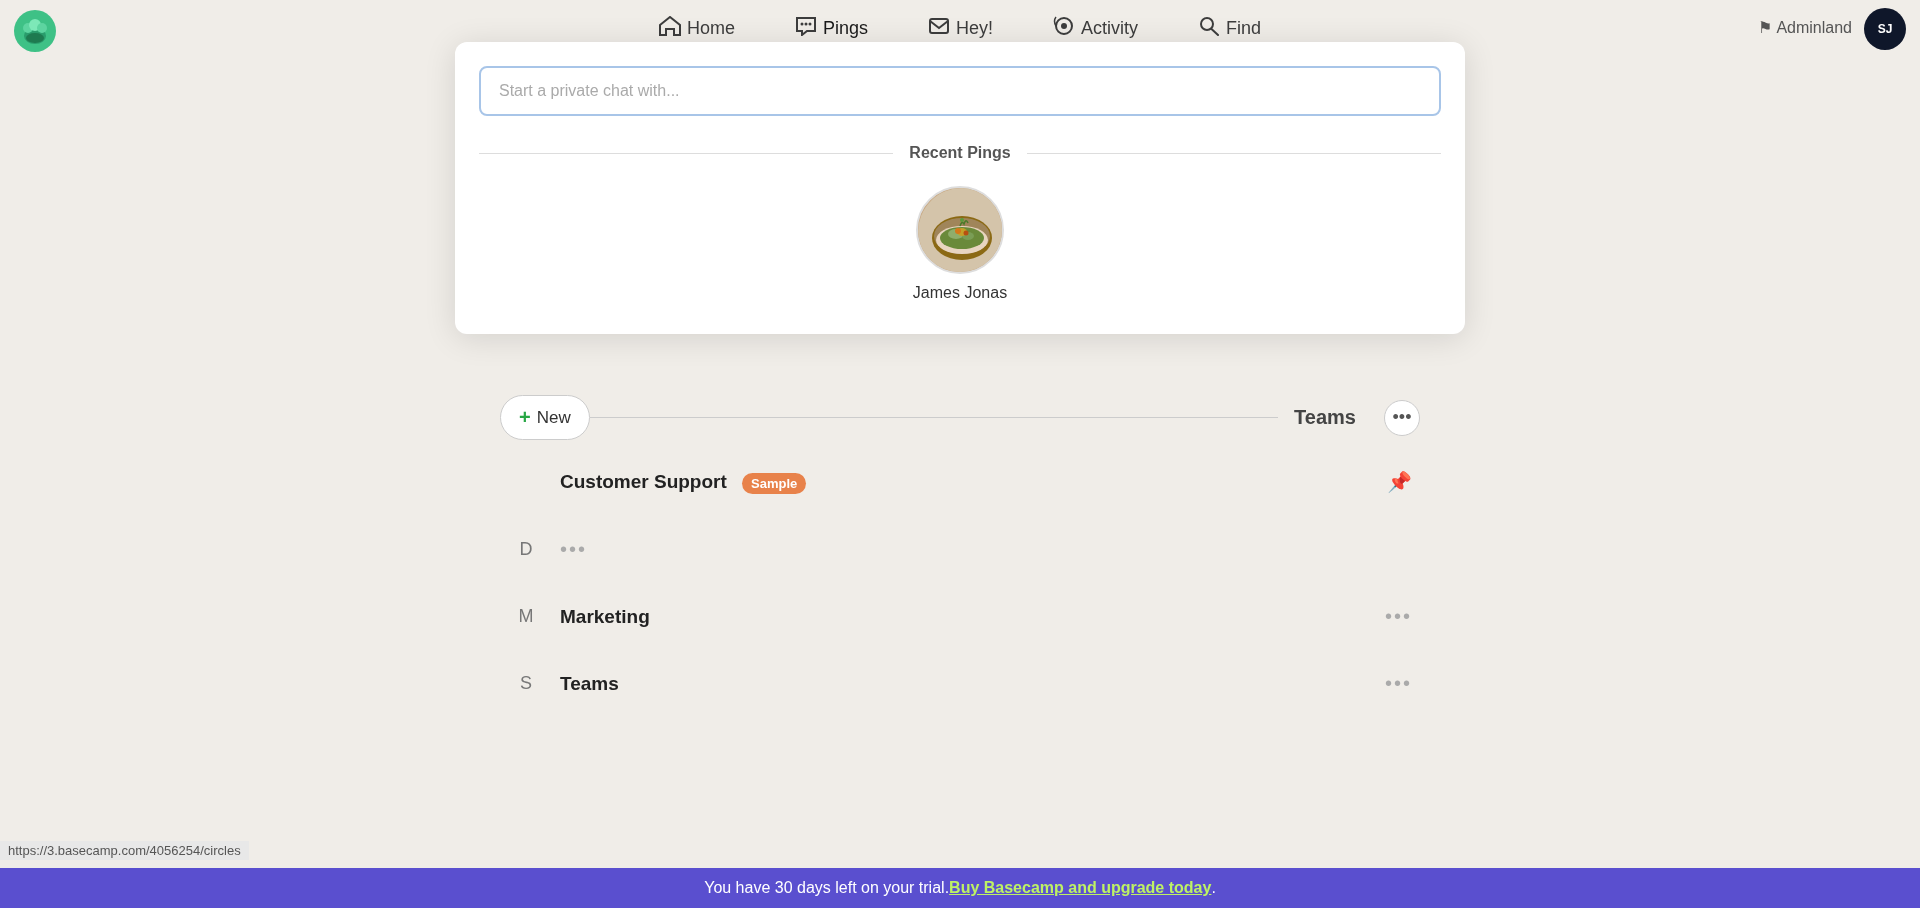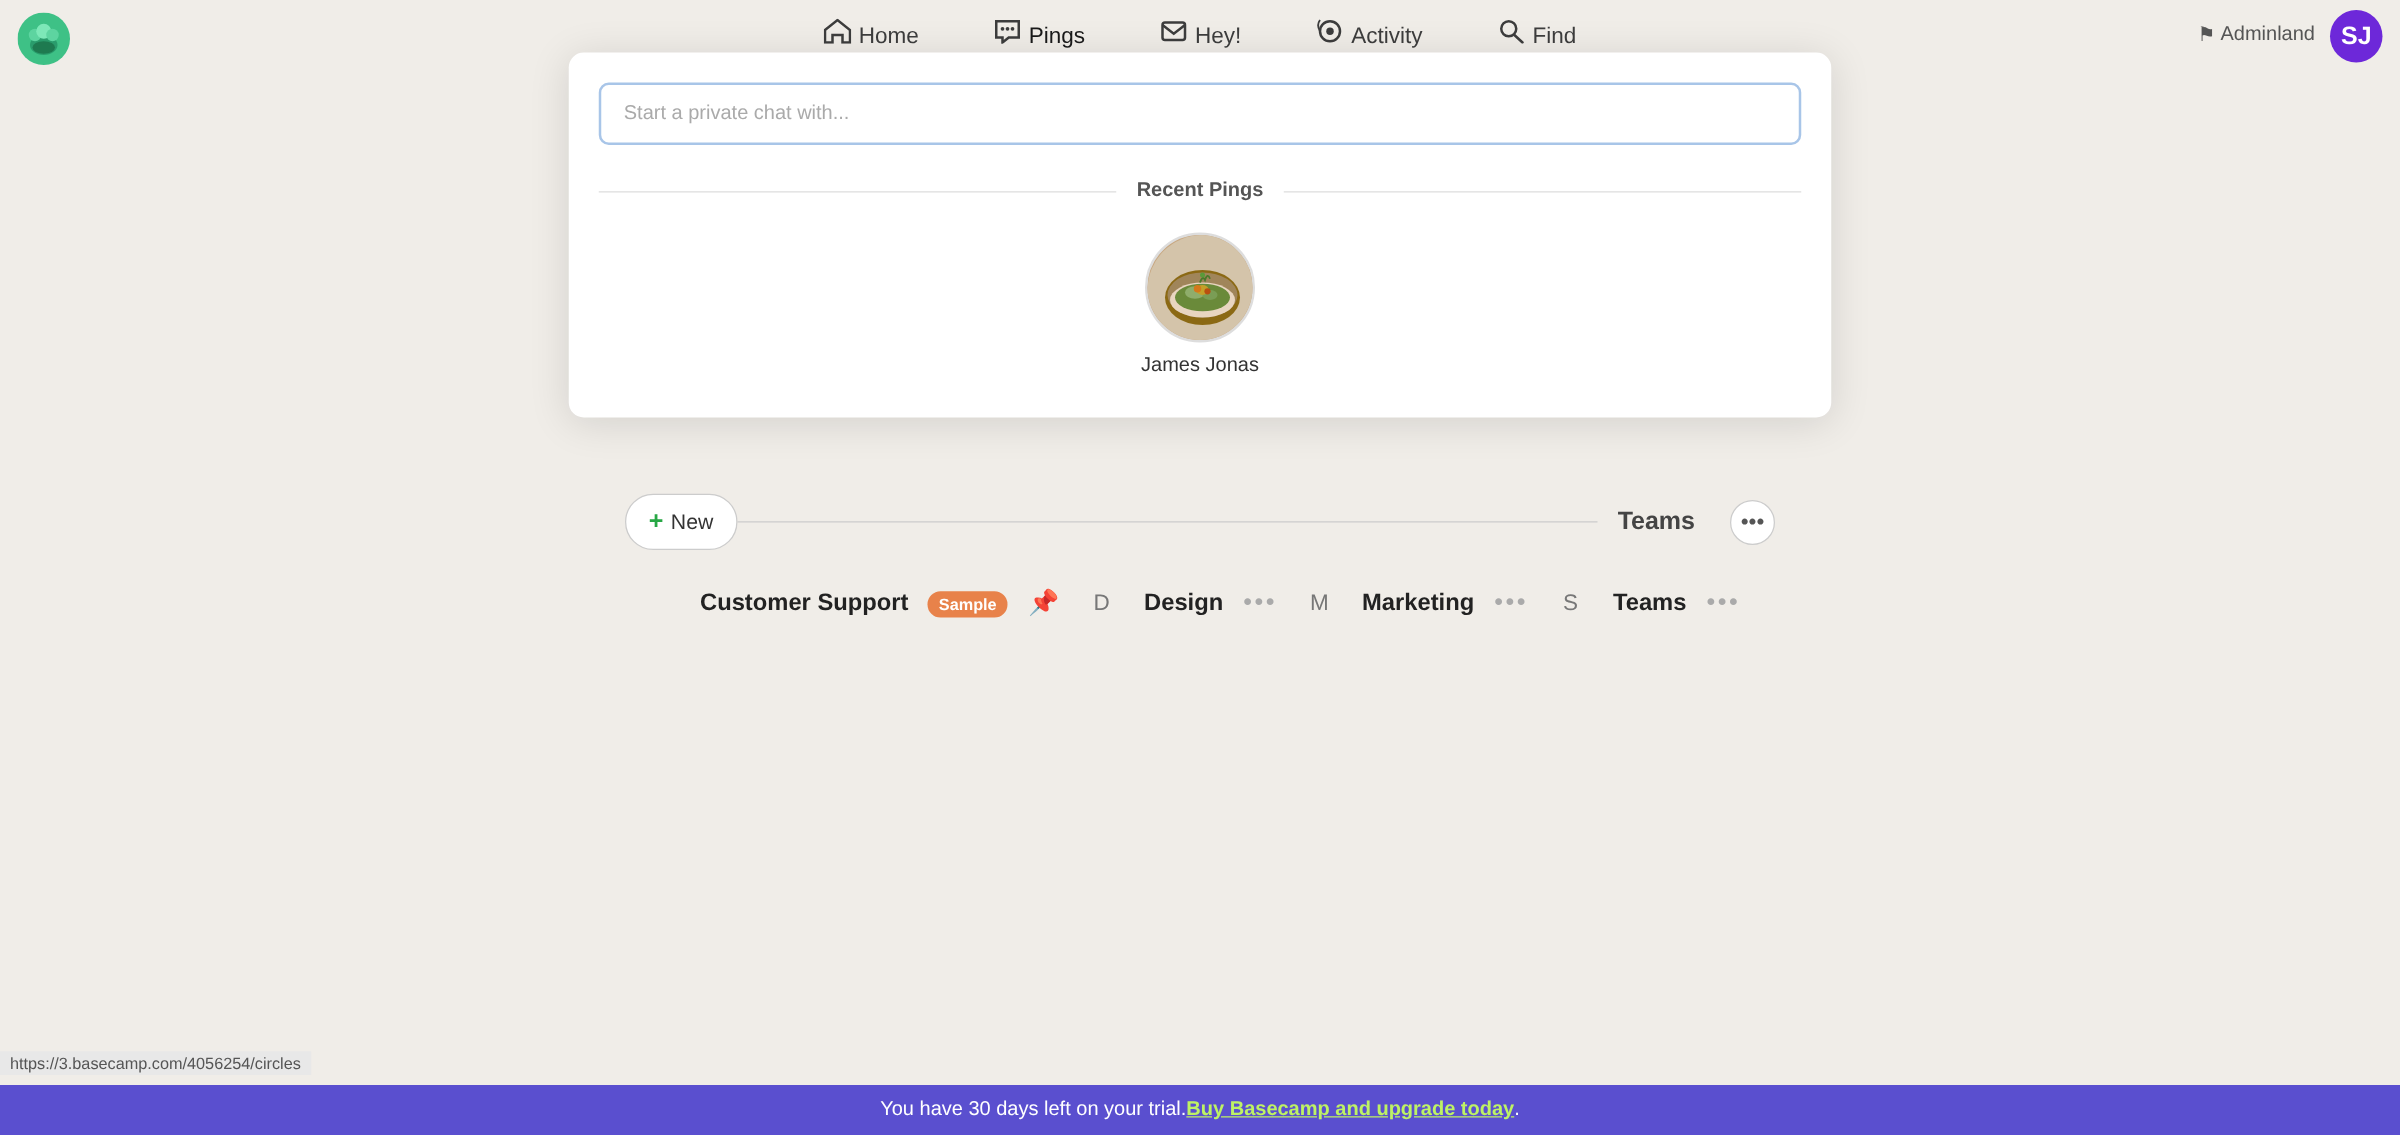--- a/index.html
+++ b/index.html
@@ -61,23 +61,23 @@
     }
 
     
     .top-avatar {
       position: absolute;
       top: 8px;
       right: 14px;
       width: 42px;
       height: 42px;
       border-radius: 50%;
-      background: #6d28d9;
+      background: #0f172a;
       color: white;
-      font-size: 20px;
+      font-size: 12px;
       font-weight: 700;
       display: flex;
       align-items: center;
       justify-content: center;
       cursor: pointer;
     }
 
     
     .adminland-link {
       position: absolute;
@@ -229,22 +229,22 @@
       justify-content: center;
       cursor: pointer;
       font-size: 18px;
       color: #555;
       margin-left: 12px;
     }
 
     
     .team-list {
       display: flex;
-      flex-direction: row;
-      gap: 0;
+      flex-direction: column;
+      gap: 16px;
     }
 
     .team-item {
       display: flex;
       align-items: center;
       padding: 14px 8px;
       border-radius: 8px;
       gap: 16px;
       cursor: pointer;
     }
@@ -454,21 +454,20 @@
       <div class="team-letter"></div>
       <div class="team-name">
         <span>Customer Support</span>
         <span class="sample-badge">Sample</span>
       </div>
       <div class="team-pin-icon">📌</div>
     </div>
 
     <div class="team-item">
       <div class="team-letter">D</div>
-      <div class="team-name">Design</div>
       <div class="team-more-btn">•••</div>
     </div>
 
     <div class="team-item">
       <div class="team-letter">M</div>
       <div class="team-name">Marketing</div>
       <div class="team-more-btn">•••</div>
     </div>
 
     <div class="team-item">

